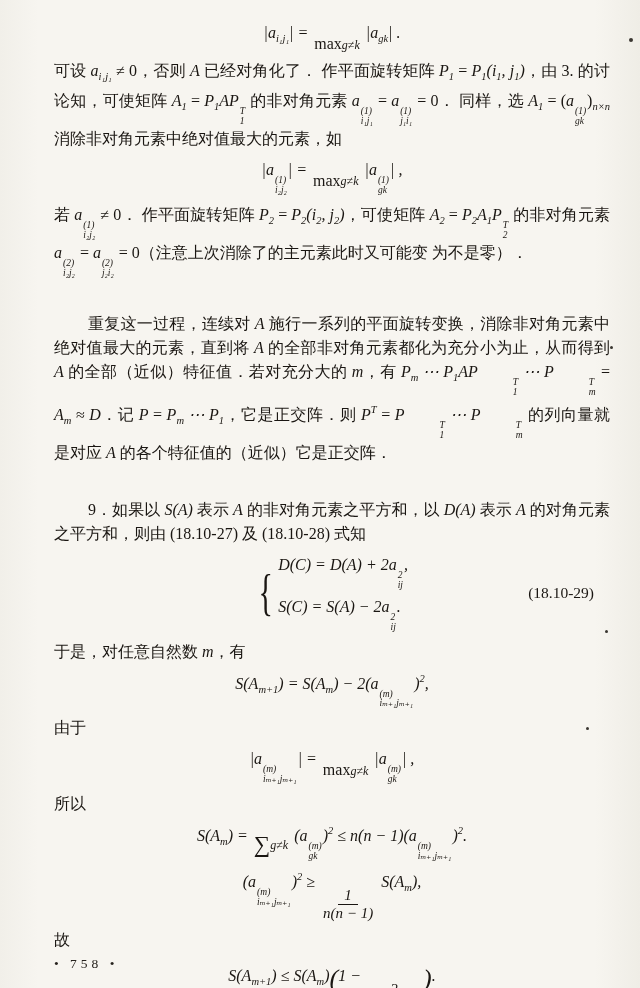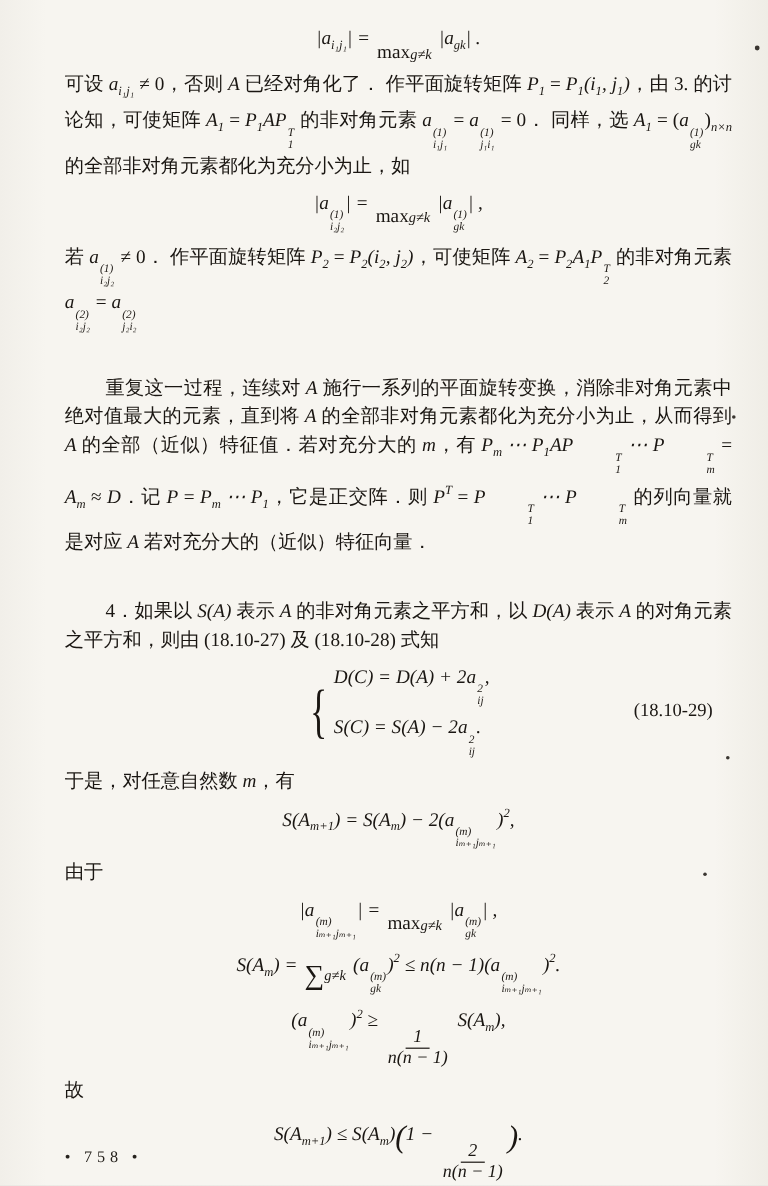--- a/index.html
+++ b/index.html
@@ -53,21 +53,21 @@
           <span class="ss-sub">1</span>
         </span><span class="t"> 的非对角元素 </span><span class="t mi">a</span><span class="supsub">
           <span class="ss-sup">(1)</span>
           <span class="ss-sub">i₁j₁</span>
         </span><span class="t"> = </span><span class="t mi">a</span><span class="supsub">
           <span class="ss-sup">(1)</span>
           <span class="ss-sub">j₁i₁</span>
         </span><span class="t"> = 0．  同样，选 </span><span class="t mi">A</span><span class="sub">1</span><span class="t"> = (</span><span class="t mi">a</span><span class="supsub">
           <span class="ss-sup">(1)</span>
           <span class="ss-sub">gk</span>
-        </span><span class="t">)</span><span class="sub">n×n</span><span class="t"> 的全部非对角元素都化为充分小为止，如</span></div>
+        </span><span class="t">)</span><span class="sub">n×n</span><span class="t"> 消除非对角元素中绝对值最大的元素，如</span></div>
       <div class="formula"><span class="t">|a</span><span class="supsub">
           <span class="ss-sup">(1)</span>
           <span class="ss-sub">i₂j₂</span>
         </span><span class="t">| = </span><span class="underop">
           <span class="op">max</span>
           <span class="und">g≠k</span>
         </span><span class="t"> |a</span><span class="supsub">
           <span class="ss-sup">(1)</span>
           <span class="ss-sub">gk</span>
         </span><span class="t">| ,</span></div>
@@ -76,35 +76,35 @@
           <span class="ss-sub">i₂j₂</span>
         </span><span class="t"> ≠ 0．  作平面旋转矩阵 </span><span class="t mi">P</span><span class="sub">2</span><span class="t"> = </span><span class="t mi">P</span><span class="sub">2</span><span class="t mi">(</span><span class="t mi">i</span><span class="sub">2</span><span class="t mi">, </span><span class="t mi">j</span><span class="sub">2</span><span class="t mi">)</span><span class="t">，可使矩阵 </span><span class="t mi">A</span><span class="sub">2</span><span class="t"> = </span><span class="t mi">P</span><span class="sub">2</span><span class="t mi">A</span><span class="sub">1</span><span class="t mi">P</span><span class="supsub">
           <span class="ss-sup">T</span>
           <span class="ss-sub">2</span>
         </span><span class="t"> 的非对角元素 </span><span class="t mi">a</span><span class="supsub">
           <span class="ss-sup">(2)</span>
           <span class="ss-sub">i₂j₂</span>
         </span><span class="t"> = </span><span class="t mi">a</span><span class="supsub">
           <span class="ss-sup">(2)</span>
           <span class="ss-sub">j₂i₂</span>
-        </span></div>
+        </span><span class="t"> = 0（注意上次消除了的主元素此时又可能变 为不是零）．</span></div>
       <div class="para indent"><span class="t">重复这一过程，连续对 </span><span class="t mi">A</span><span class="t"> 施行一系列的平面旋转变换，消除非对角元素中绝对值最大的元素，直到将 </span><span class="t mi">A</span><span class="t"> 的全部非对角元素都化为充分小为止，从而得到 </span><span class="t mi">A</span><span class="t"> 的全部（近似）特征值．若对充分大的 </span><span class="t mi">m</span><span class="t">，有 </span><span class="t mi">P</span><span class="sub">m</span><span class="t mi"> ⋯ </span><span class="t mi">P</span><span class="sub">1</span><span class="t mi">AP</span><span class="supsub">
           <span class="ss-sup">T</span>
           <span class="ss-sub">1</span>
         </span><span class="t mi"> ⋯ </span><span class="t mi">P</span><span class="supsub">
           <span class="ss-sup">T</span>
           <span class="ss-sub">m</span>
         </span><span class="t"> = </span><span class="t mi">A</span><span class="sub">m</span><span class="t"> ≈ </span><span class="t mi">D</span><span class="t">．记 </span><span class="t mi">P</span><span class="t"> = </span><span class="t mi">P</span><span class="sub">m</span><span class="t mi"> ⋯ </span><span class="t mi">P</span><span class="sub">1</span><span class="t">，它是正交阵．则 </span><span class="t mi">P</span><span class="sup">T</span><span class="t"> = </span><span class="t mi">P</span><span class="supsub">
           <span class="ss-sup">T</span>
           <span class="ss-sub">1</span>
         </span><span class="t mi"> ⋯ </span><span class="t mi">P</span><span class="supsub">
           <span class="ss-sup">T</span>
           <span class="ss-sub">m</span>
-        </span><span class="t"> 的列向量就是对应 </span><span class="t mi">A</span><span class="t"> 若对充分大的（近似）特征向量．</span></div>
-      <div class="para indent"><span class="t">4．如果以 </span><span class="t mi">S(A)</span><span class="t"> 表示 </span><span class="t mi">A</span><span class="t"> 的非对角元素之平方和，以 </span><span class="t mi">D(A)</span><span class="t"> 表示 </span><span class="t mi">A</span><span class="t"> 的对角元素之平方和，则由 (18.10-27) 及 (18.10-28) 式知</span></div>
+        </span><span class="t"> 的列向量就是对应 </span><span class="t mi">A</span><span class="t"> 的各个特征值的（近似）它是正交阵．</span></div>
+      <div class="para indent"><span class="t">9．如果以 </span><span class="t mi">S(A)</span><span class="t"> 表示 </span><span class="t mi">A</span><span class="t"> 的非对角元素之平方和，以 </span><span class="t mi">D(A)</span><span class="t"> 表示 </span><span class="t mi">A</span><span class="t"> 的对角元素之平方和，则由 (18.10-27) 及 (18.10-28) 式知</span></div>
       <div class="formula"><span class="cases-inner">
           <span class="cases-brace">{</span>
           <span class="cases-lines">
             <span class="cline"><span class="t">D(C) = D(A) + 2a</span><span class="supsub">
                 <span class="ss-sup">2</span>
                 <span class="ss-sub">ij</span>
               </span><span class="t">,</span></span>
             <span class="cline"><span class="t">S(C) = S(A) − 2a</span><span class="supsub">
                 <span class="ss-sup">2</span>
                 <span class="ss-sub">ij</span>
@@ -120,20 +120,21 @@
       <div class="formula"><span class="t">|a</span><span class="supsub">
           <span class="ss-sup">(m)</span>
           <span class="ss-sub">iₘ₊₁jₘ₊₁</span>
         </span><span class="t">| = </span><span class="underop">
           <span class="op">max</span>
           <span class="und">g≠k</span>
         </span><span class="t"> |a</span><span class="supsub">
           <span class="ss-sup">(m)</span>
           <span class="ss-sub">gk</span>
         </span><span class="t">| ,</span></div>
+      <div class="para"><span class="t">所以</span></div>
       <div class="formula"><span class="t">S(A</span><span class="sub">m</span><span class="t">) = </span><span class="underop">
           <span class="op bigop">∑</span>
           <span class="und">g≠k</span>
         </span><span class="t"> (a</span><span class="supsub">
           <span class="ss-sup">(m)</span>
           <span class="ss-sub">gk</span>
         </span><span class="t">)</span><span class="sup">2</span><span class="t"> ≤ n(n − 1)(a</span><span class="supsub">
           <span class="ss-sup">(m)</span>
           <span class="ss-sub">iₘ₊₁jₘ₊₁</span>
         </span><span class="t">)</span><span class="sup">2</span><span class="t">.</span></div>

